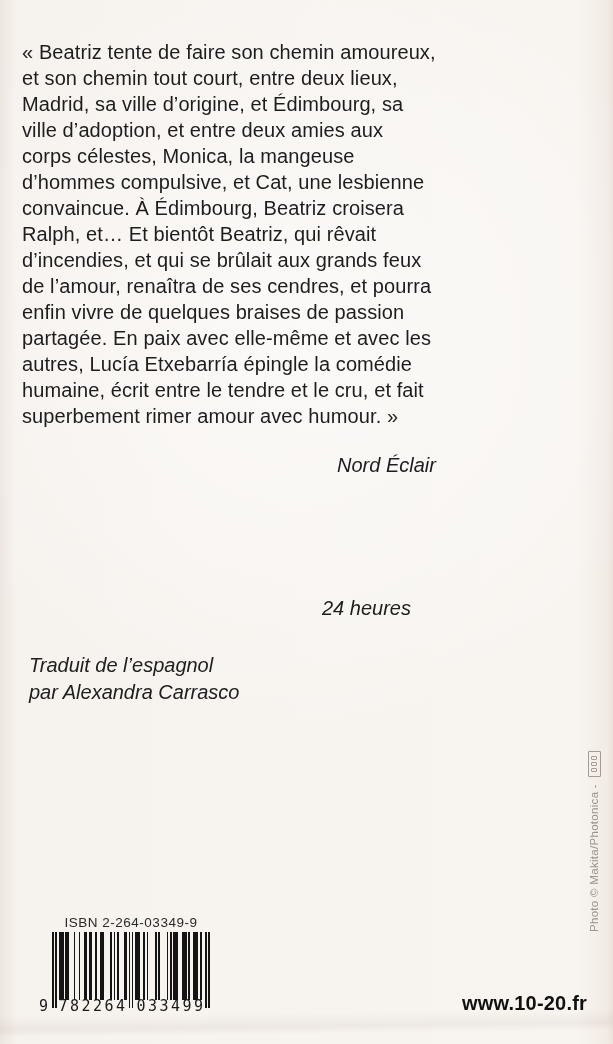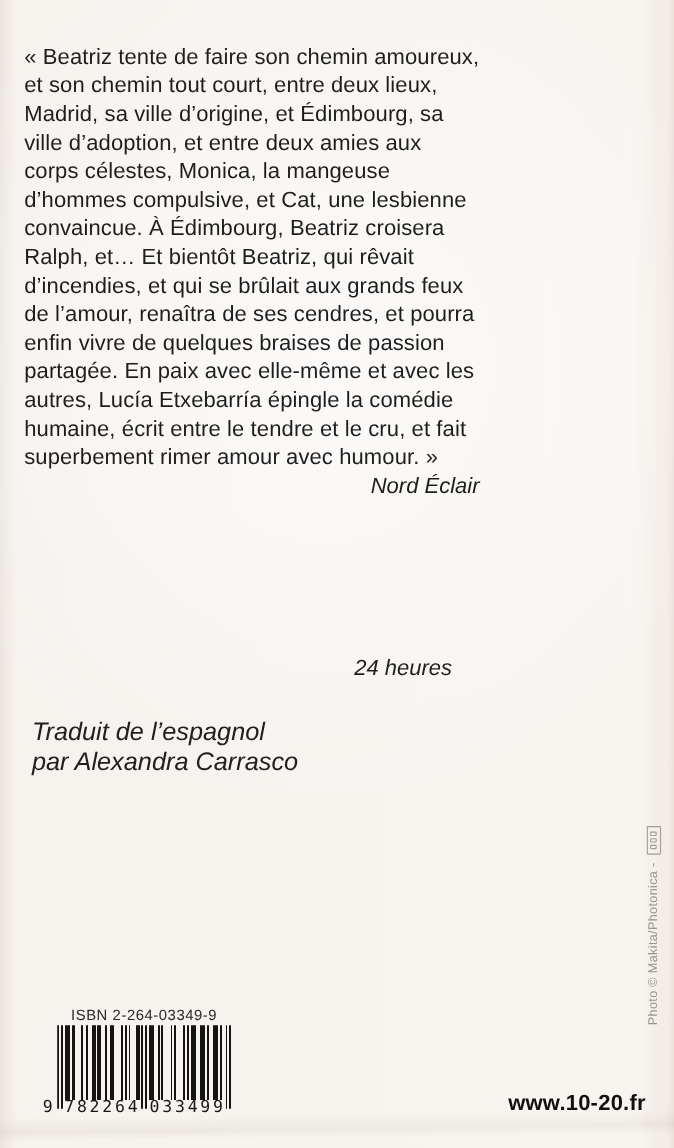--- a/index.html
+++ b/index.html
@@ -21,24 +21,24 @@
     transform:rotate(-.7deg);
     pointer-events:none;
   }
 
   .quote { position:absolute; white-space:pre-line; font-size:20px; line-height:26px; letter-spacing:.1px; color:#1d1d1d; }
   .q1 { left:22px; top:39px; width:488px; }
   .q2 { left:24px; top:487px; width:478px; }
   .it { font-style:italic; }
 
   .source { position:absolute; font-style:italic; font-size:20px; color:#1d1d1d; }
-  .src1 { left:337px; top:431px; }
+  .src1 { left:337px; top:454px; }
   .src2 { left:322px; top:597px; }
 
-  .translator { position:absolute; left:29px; top:652px; font-style:italic; font-size:23px; line-height:27px; white-space:pre-line; color:#202020; }
+  .translator { position:absolute; left:29px; top:652px; font-style:italic; font-size:20px; line-height:27px; white-space:pre-line; color:#202020; }
 
   .collection { position:absolute; left:30px; top:771px; font-weight:bold; font-size:20.5px; line-height:28px; white-space:pre-line; color:#0d0d0d; letter-spacing:.2px; }
 
   
   .credit {
     position:absolute; left:585px; top:932px; width:217px; height:18px;
     transform:rotate(-90deg); transform-origin:0 0;
     display:flex; align-items:center; gap:7px;
     font-size:11.5px; color:#9a938e; letter-spacing:.3px; white-space:nowrap;
   }
@@ -49,21 +49,21 @@
   .agency-box i { display:block; width:4px; height:6px; border:1px solid #a39c96; border-radius:1px; }
 
   .isbn-label { position:absolute; left:50px; top:915px; width:162px; text-align:center; font-size:13.5px; letter-spacing:.5px; color:#2a2a2a; }
 
   #barcode { position:absolute; left:52px; top:932px; width:158px; height:76px; }
   #barcode rect { fill:#141414; }
 
   .bc-digit { position:absolute; top:997px; font-family:"DejaVu Sans Mono","Liberation Mono",monospace; font-size:15px; color:#1a1a1a; }
   .bc-first { left:30px; width:18px; text-align:right; }
   .bc-g1 { left:58px; width:70px; text-align:center; letter-spacing:2.5px; }
-  .bc-g2 { left:136px; width:70px; text-align:left; letter-spacing:2.5px; }
+  .bc-g2 { left:136px; width:70px; text-align:center; letter-spacing:2.5px; }
 
   .website { position:absolute; left:462px; top:992px; font-weight:bold; font-size:20px; color:#111; letter-spacing:.2px; }
 </style>
 </head>
 <body>
 
 <div class="cover">
 
   <p class="quote q1">« Beatriz tente de faire son chemin amoureux,
 et son chemin tout court, entre deux lieux,

